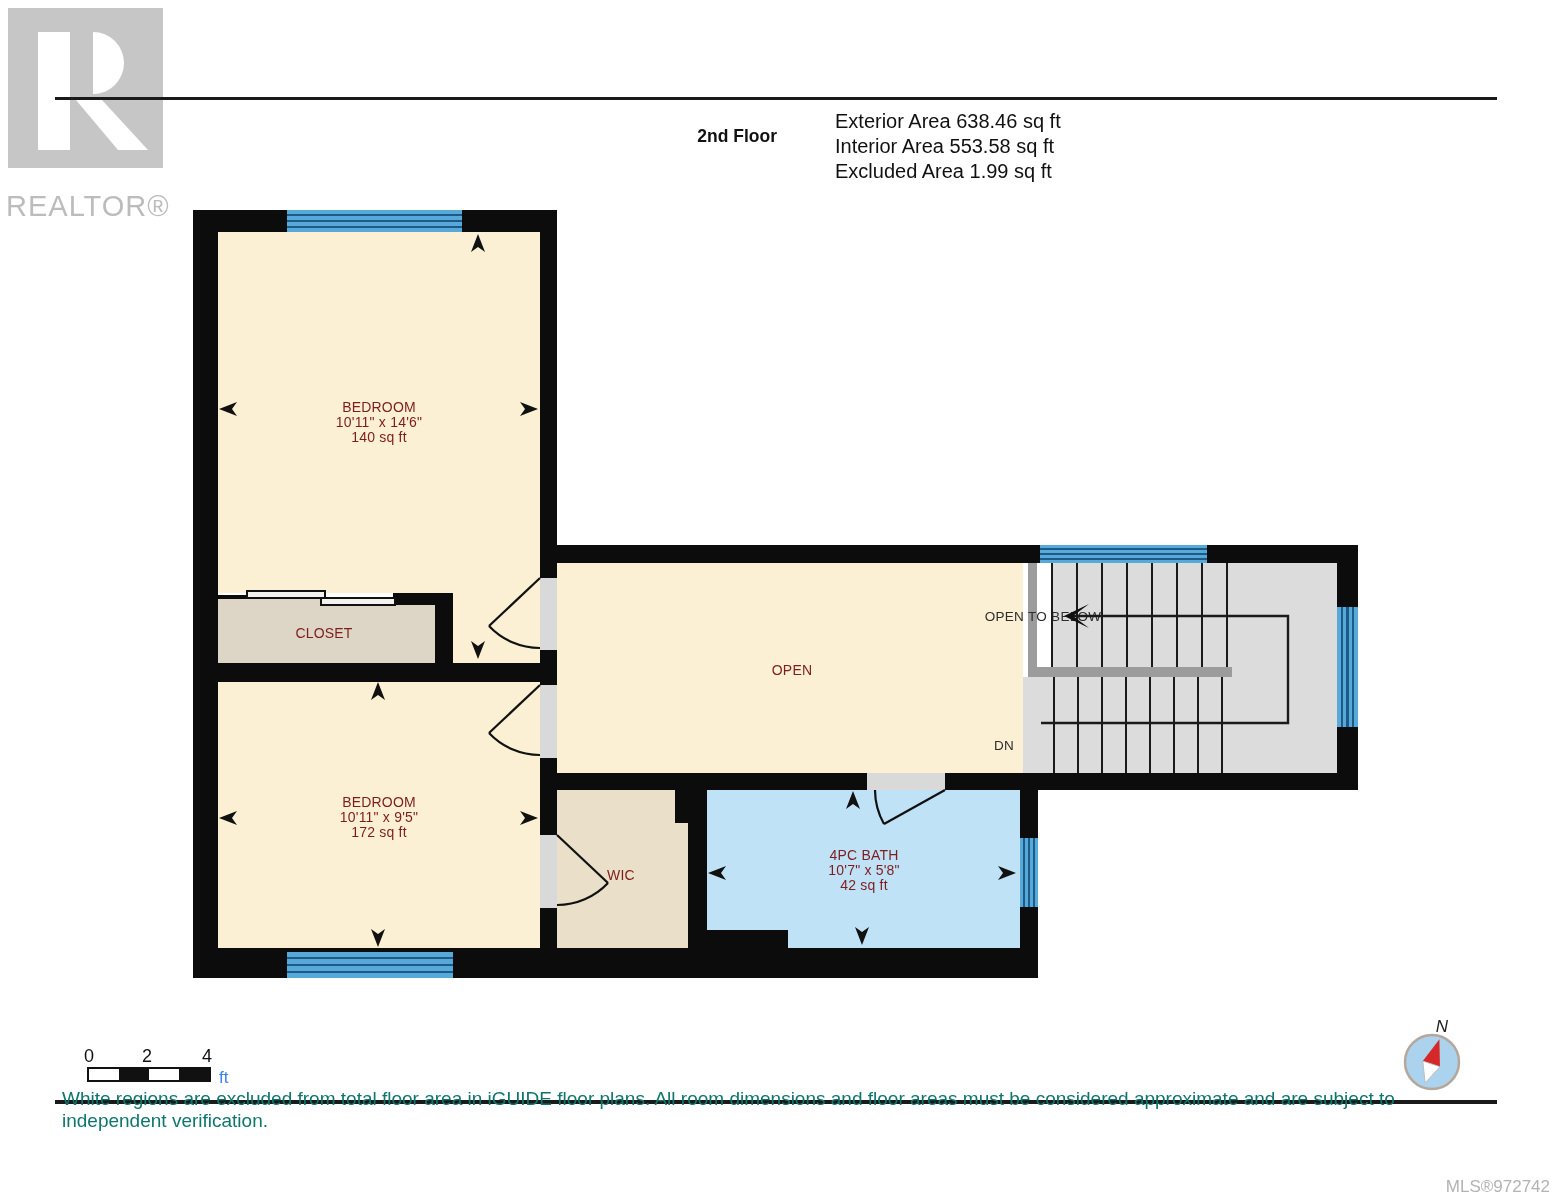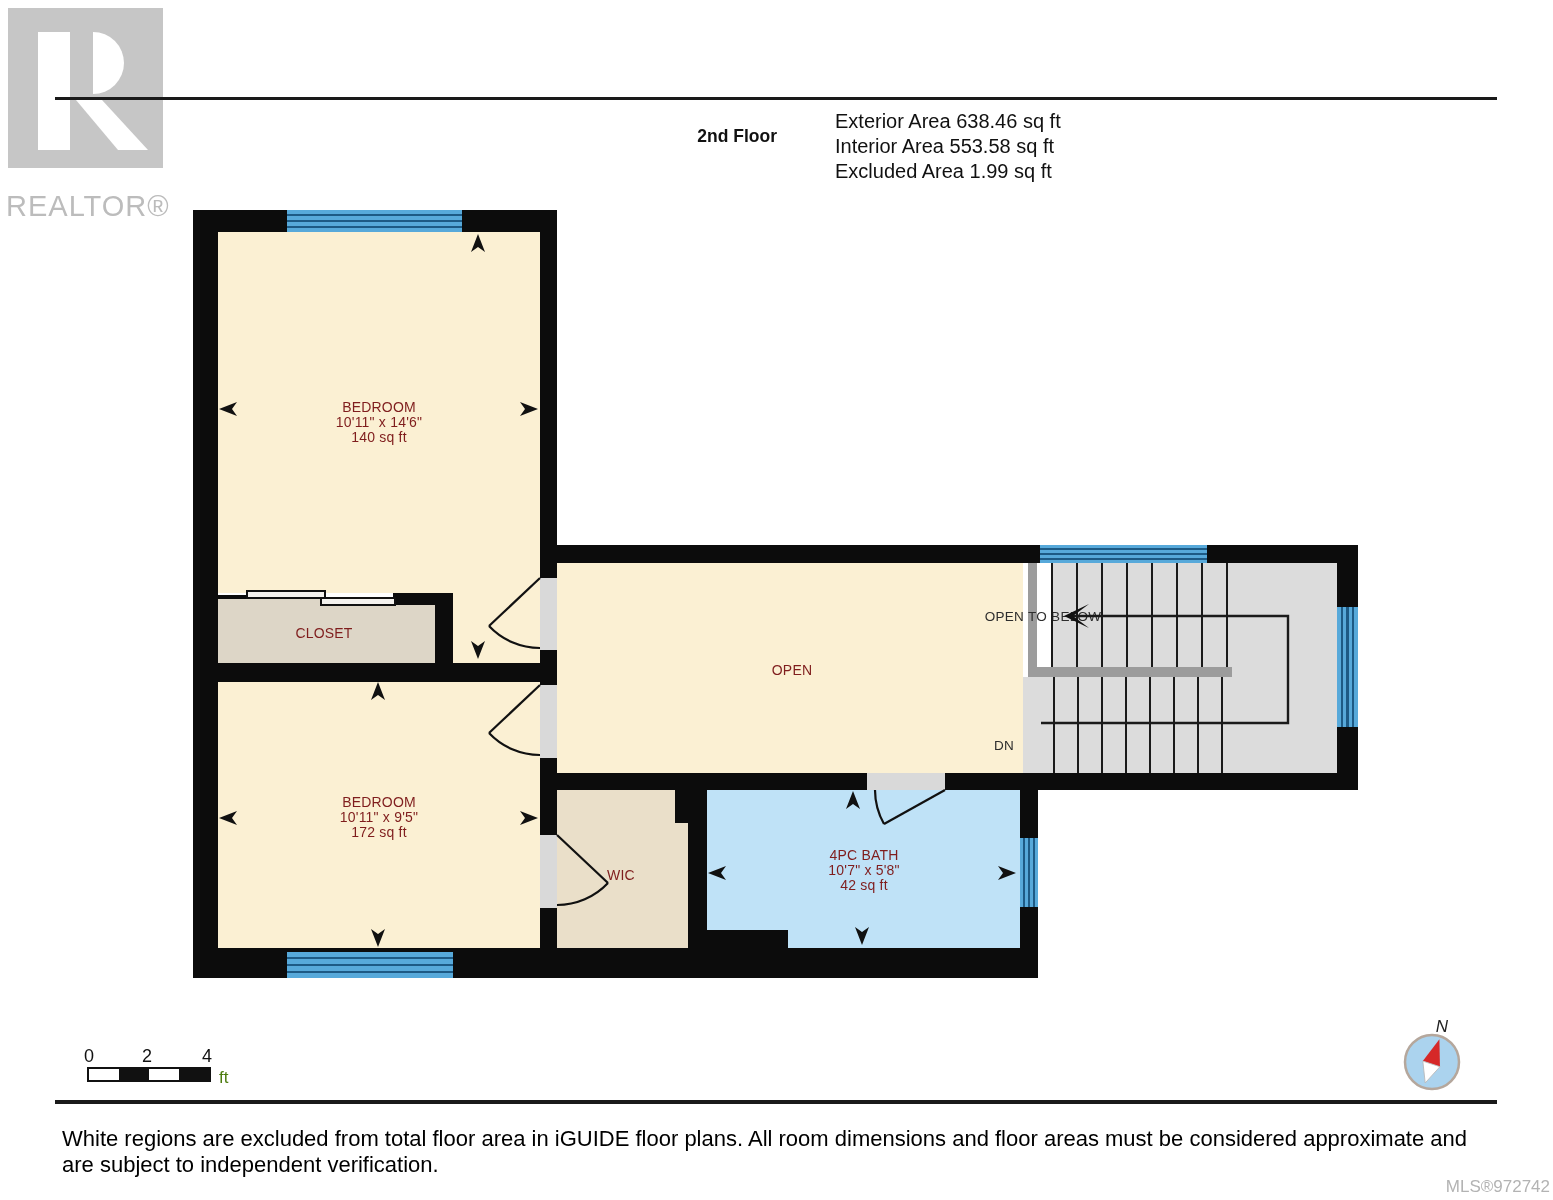--- a/index.html
+++ b/index.html
@@ -31,24 +31,24 @@
   .area-line{position:absolute;left:835px;font-size:20px;color:#111;}
   .logo-box{position:absolute;left:8px;top:8px;width:155px;height:160px;background:#c6c6c6;}
   .logo-text{position:absolute;left:6px;top:170px;width:190px;font-size:29px;color:#bcbcbc;
              letter-spacing:1px;font-weight:400;margin-top:20px;}
   .scale-wrap{position:absolute;left:87px;top:1046px;width:260px;height:40px;}
   .scale-num{position:absolute;top:0;font-size:18px;color:#111;transform:translateX(-50%);}
   .scale-bar{position:absolute;left:0;top:21px;width:120px;height:11px;border:2px solid #111;
              box-sizing:content-box;display:flex;}
   .scale-bar b{display:block;width:30px;height:100%;}
   .seg-w{background:#fff;} .seg-b{background:#111;}
-  .scale-ft{position:absolute;left:132px;top:22px;font-size:17px;color:#4d7c0f;}
+  .scale-ft{position:absolute;left:132px;top:22px;font-size:17px;color:#3b82f6;}
   .prepared{position:absolute;left:0;top:1060px;width:100%;text-align:center;
             font-size:17px;color:#181818;letter-spacing:.2px;}
-  .disclaimer{position:absolute;left:62px;top:1126px;width:1440px;font-size:22px;color:#000000;}
+  .disclaimer{position:absolute;left:62px;top:1088px;width:1440px;font-size:19px;color:#0f766e;}
   .mls{position:absolute;left:1440px;top:1177px;width:110px;text-align:right;
        font-size:17px;color:#b3b3b3;}
   svg{display:block;}
   .overlay{position:absolute;left:0;top:0;pointer-events:none;}
 </style>
 </head>
 <body>
 
 <div class="page">
 

